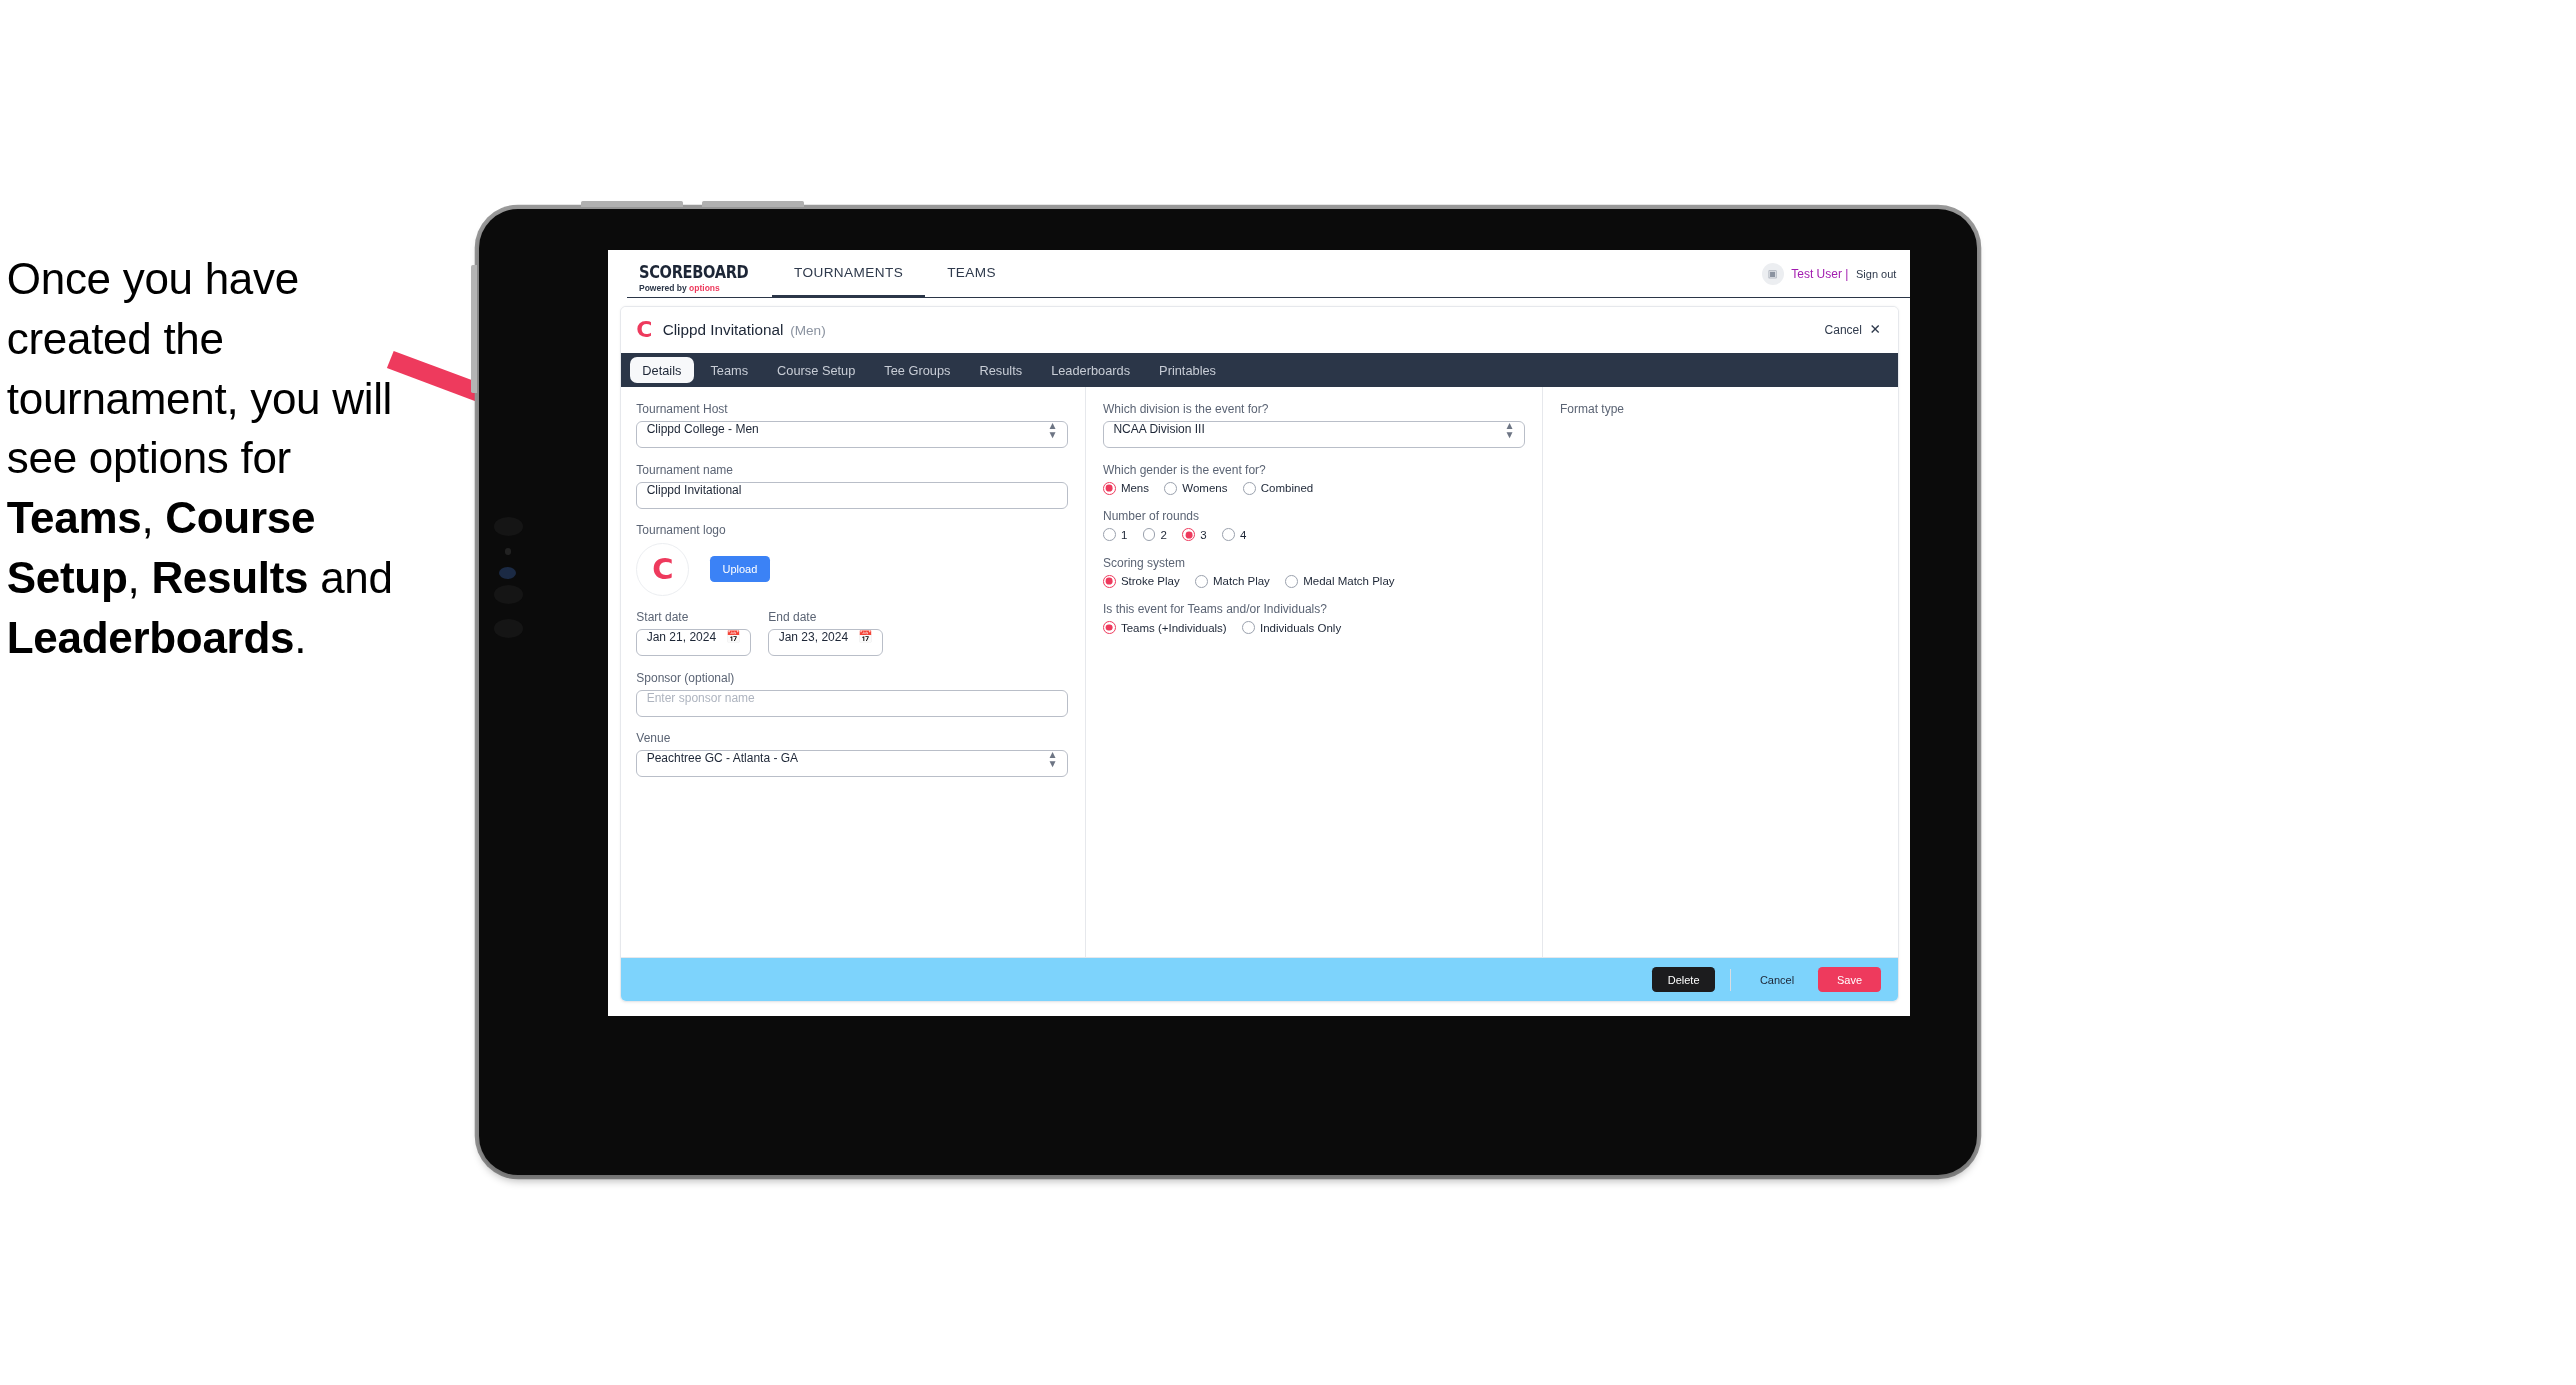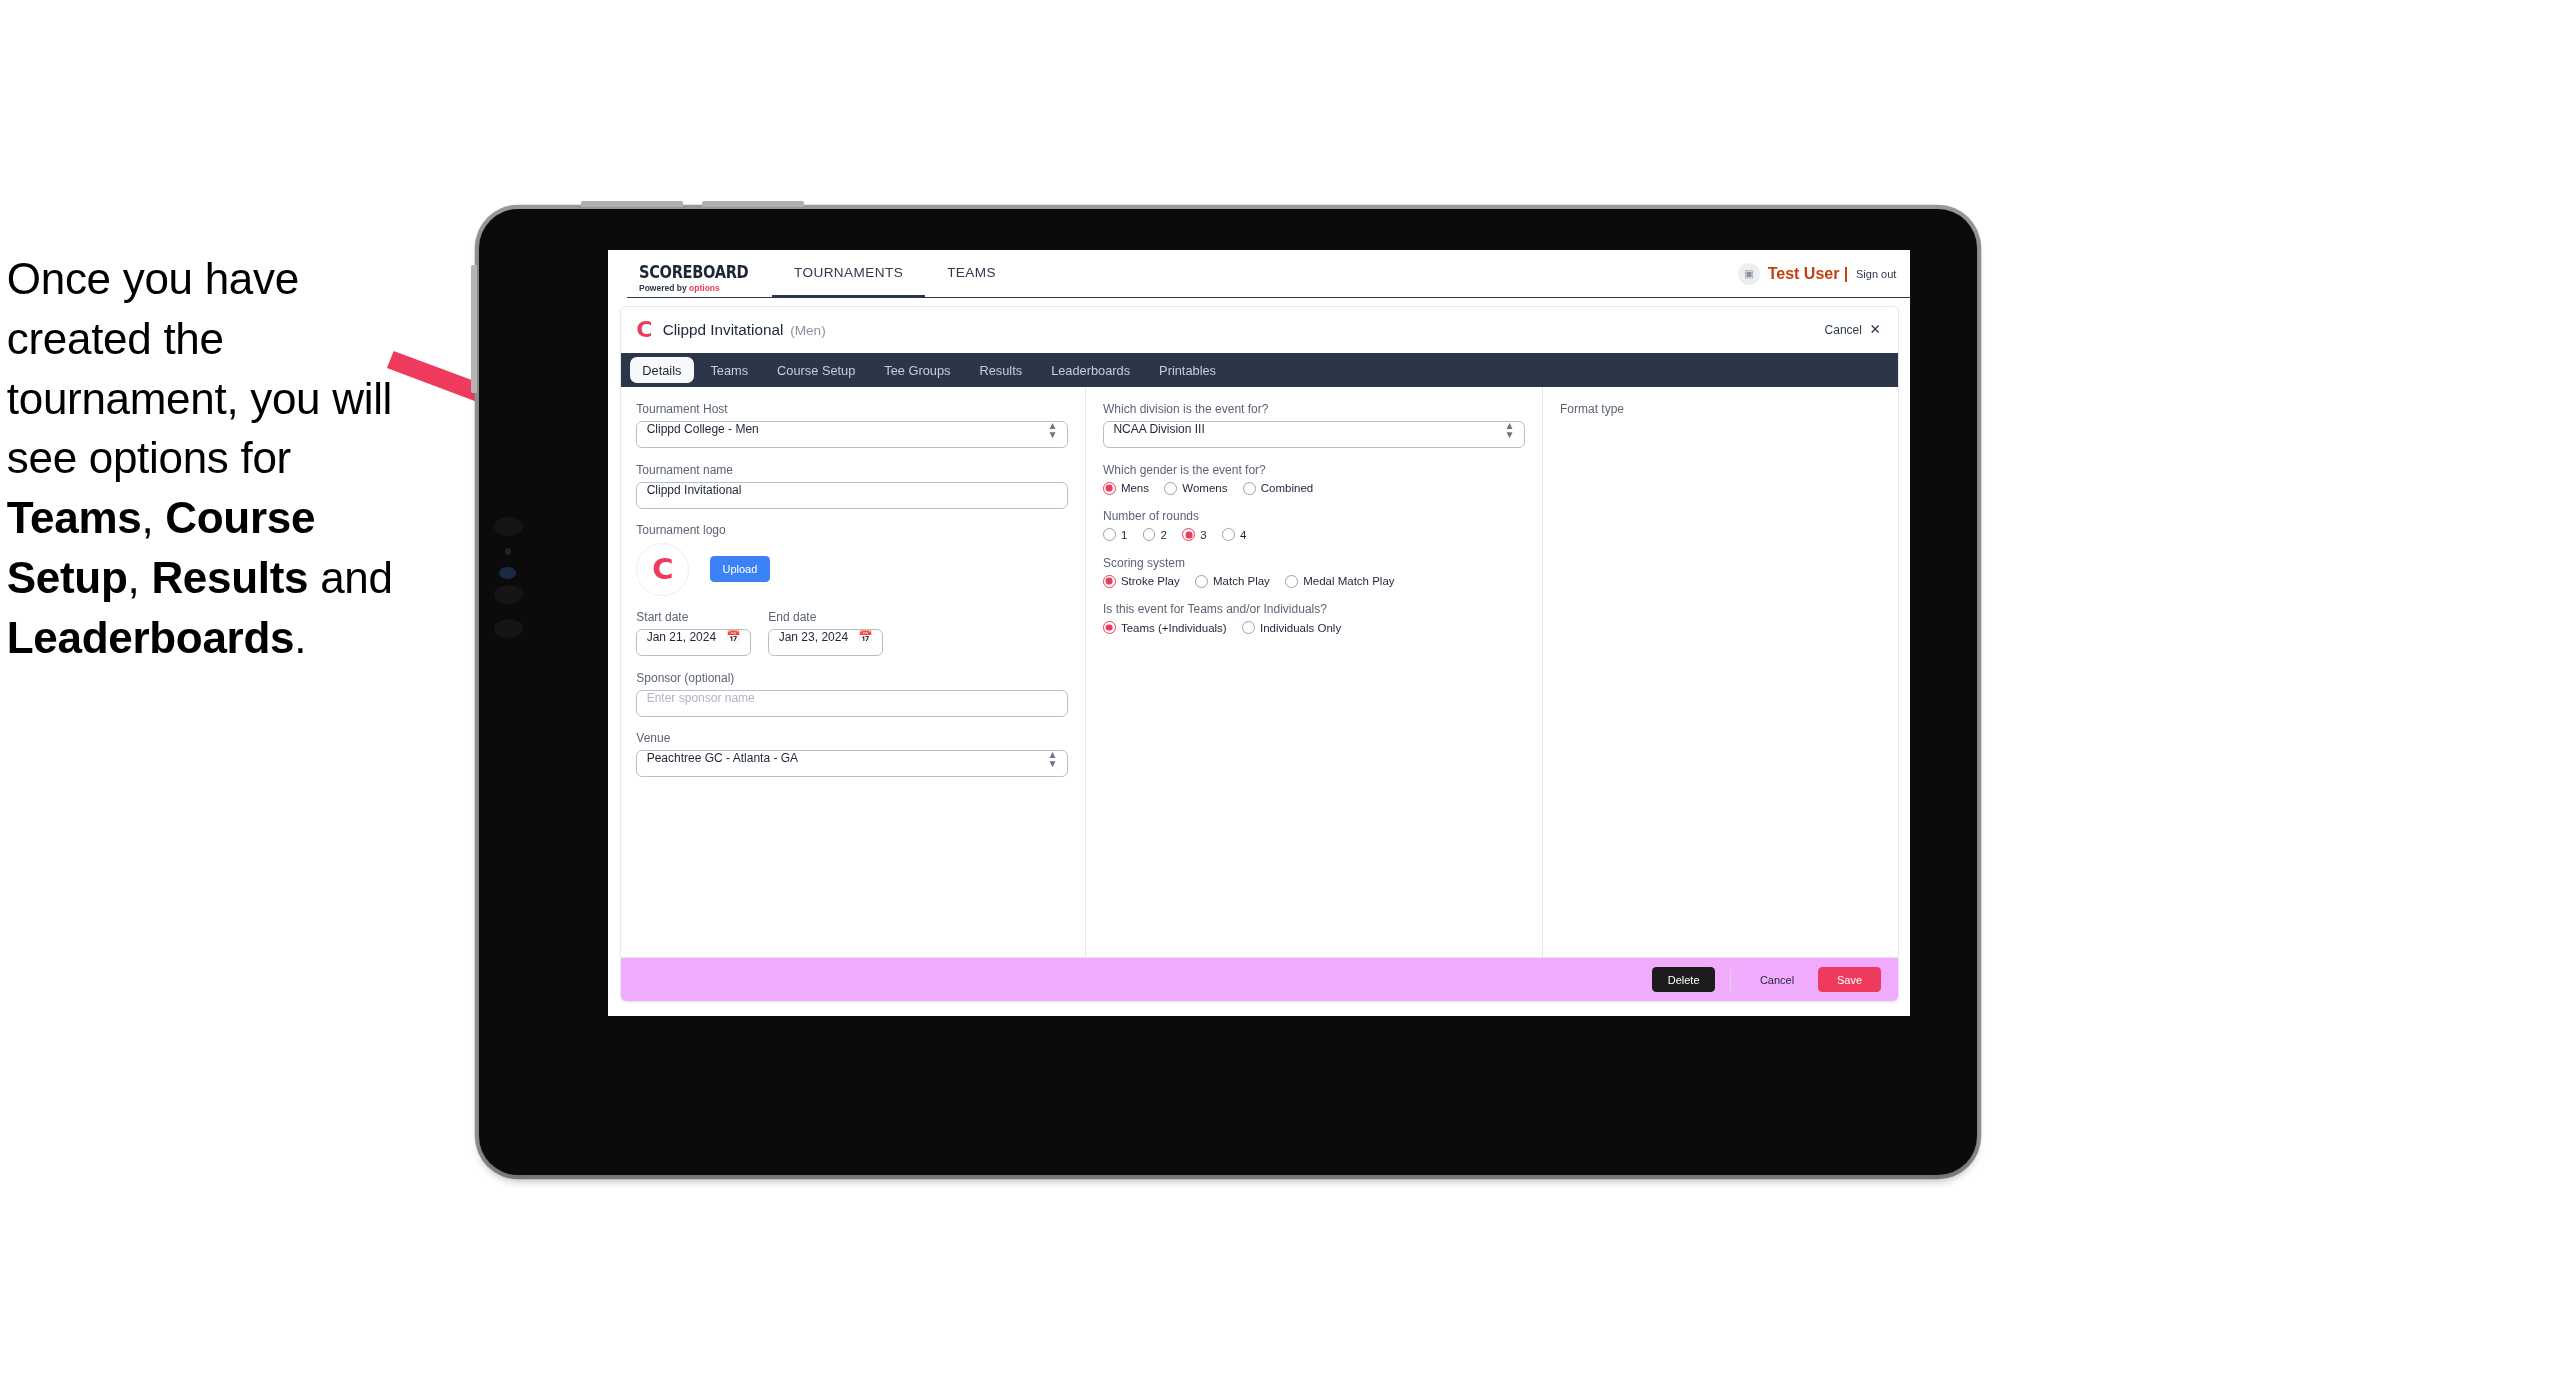--- a/index.html
+++ b/index.html
@@ -109,21 +109,21 @@
     padding-right: 13.6px;
     gap: 7.7px;
   }
   #user-avatar {
     width: 22px; height: 22px;
     border-radius: 50%;
     background: #eceef1;
     display: flex; align-items: center; justify-content: center;
     color: #8b93a0; font-size: 10.2px;
   }
-  #user-name { font-size: 16px; color: #c2410c; font-weight: bold; }
+  #user-name { font-size: 12px; color: #a21caf; }
   #signout { font-size: 11px; color: #2f3a4c; cursor: pointer; }
 
   
   #card {
     position: absolute;
     left: 12px; top: 56px;
     width: 1279px; height: 696px;
     background: #ffffff;
     border: 0.9px solid #e6e8ec;
     border-radius: 6px;
@@ -293,21 +293,21 @@
   #format-grid { display: flex; }
   #format-col-a { width: 204px; }
 
   
   #footer {
     height: 44px;
     border-top: 0.9px solid #e6e8ec;
     display: flex; align-items: center; justify-content: flex-end;
     padding-right: 17px;
     gap: 0;
-    background: #f0abfc;
+    background: #7dd3fc;
   }
   #delete-btn {
     background: #1c1c1e;
     color: #ffffff;
     font-size: 11px;
     font-weight: 500;
     padding: 6.8px 15.3px;
     border-radius: 4.3px;
     cursor: pointer;
   }

